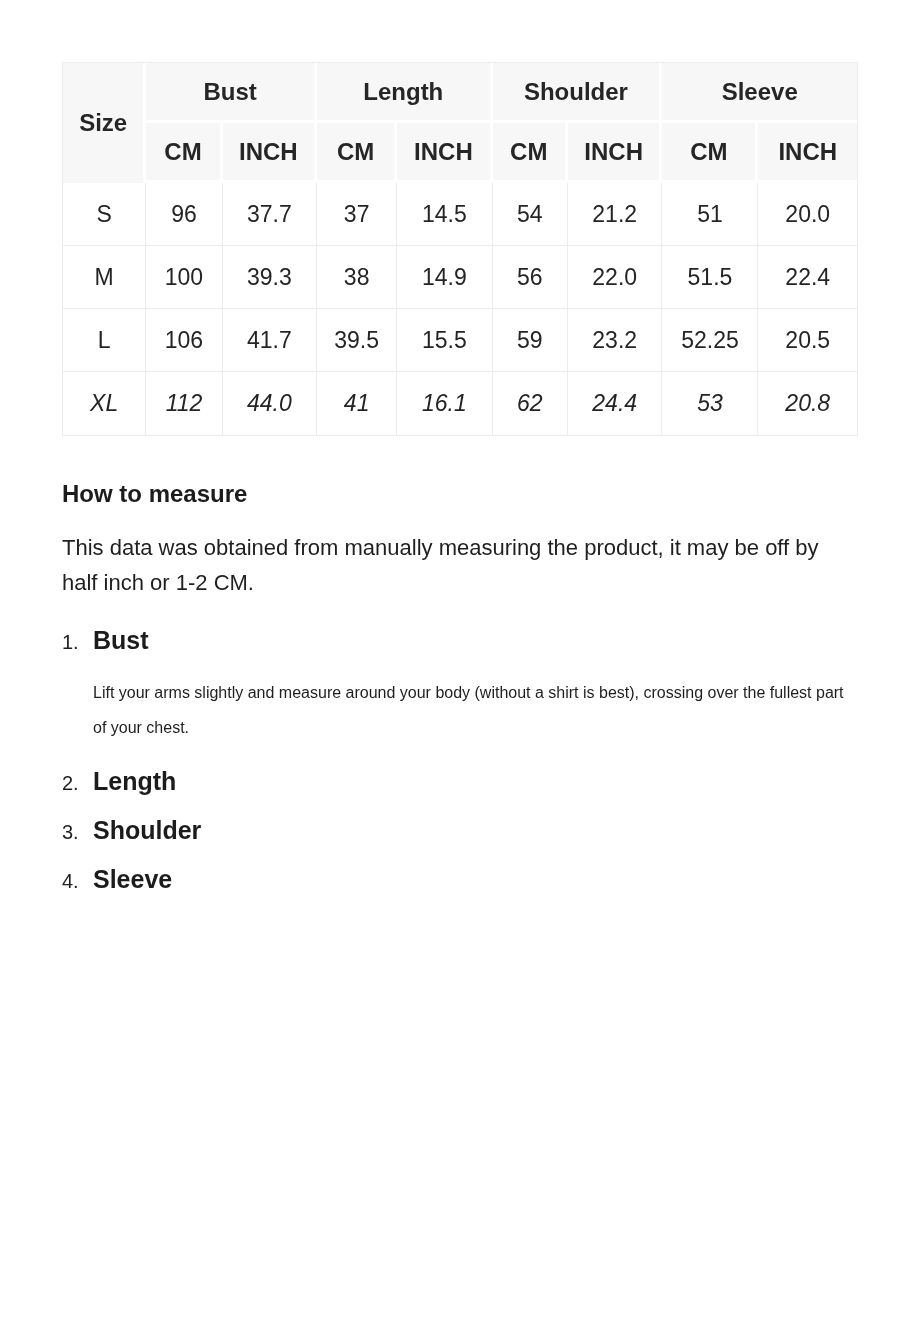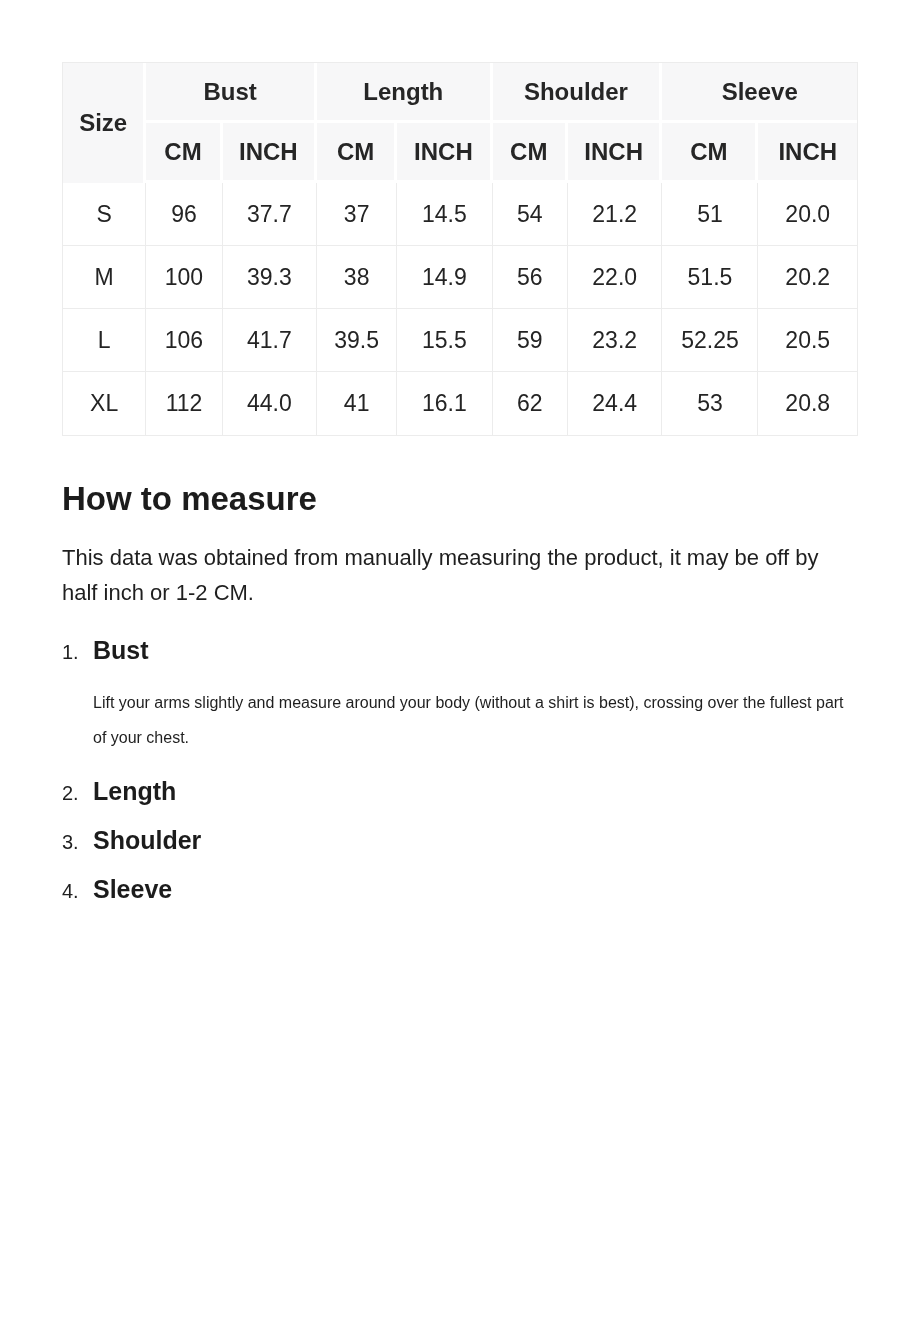--- a/index.html
+++ b/index.html
@@ -44,26 +44,26 @@
   table.size-chart thead th.size-th { border-bottom: none; text-align: center; }
   table.size-chart tbody td {
     background: #ffffff;
     font-size: 23px;
     color: #242424;
     height: 63px;
     border-right: 1px solid #ececec;
     border-bottom: 1px solid #ececec;
   }
   table.size-chart tbody td:last-child { border-right: none; }
-  table.size-chart tbody tr:last-child td { border-bottom: none; }
+  table.size-chart tbody tr:last-child td { border-bottom: none; font-style: italic; }
 
   
   .how-title {
     margin: 44px 0 22px 0;
-    font-size: 33px;
+    font-size: 24px;
     font-weight: bold;
     color: #1c1c1c;
   }
   .intro {
     margin: 0 0 26px 0;
     font-size: 22px;
     line-height: 35px;
     color: #1f1f1f;
     max-width: 796px;
   }
@@ -142,21 +142,21 @@
       </tr>
       <tr>
         <td>M</td>
         <td>100</td>
         <td>39.3</td>
         <td>38</td>
         <td>14.9</td>
         <td>56</td>
         <td>22.0</td>
         <td>51.5</td>
-        <td>20.2</td>
+        <td>22.4</td>
       </tr>
       <tr>
         <td>L</td>
         <td>106</td>
         <td>41.7</td>
         <td>39.5</td>
         <td>15.5</td>
         <td>59</td>
         <td>23.2</td>
         <td>52.25</td>

